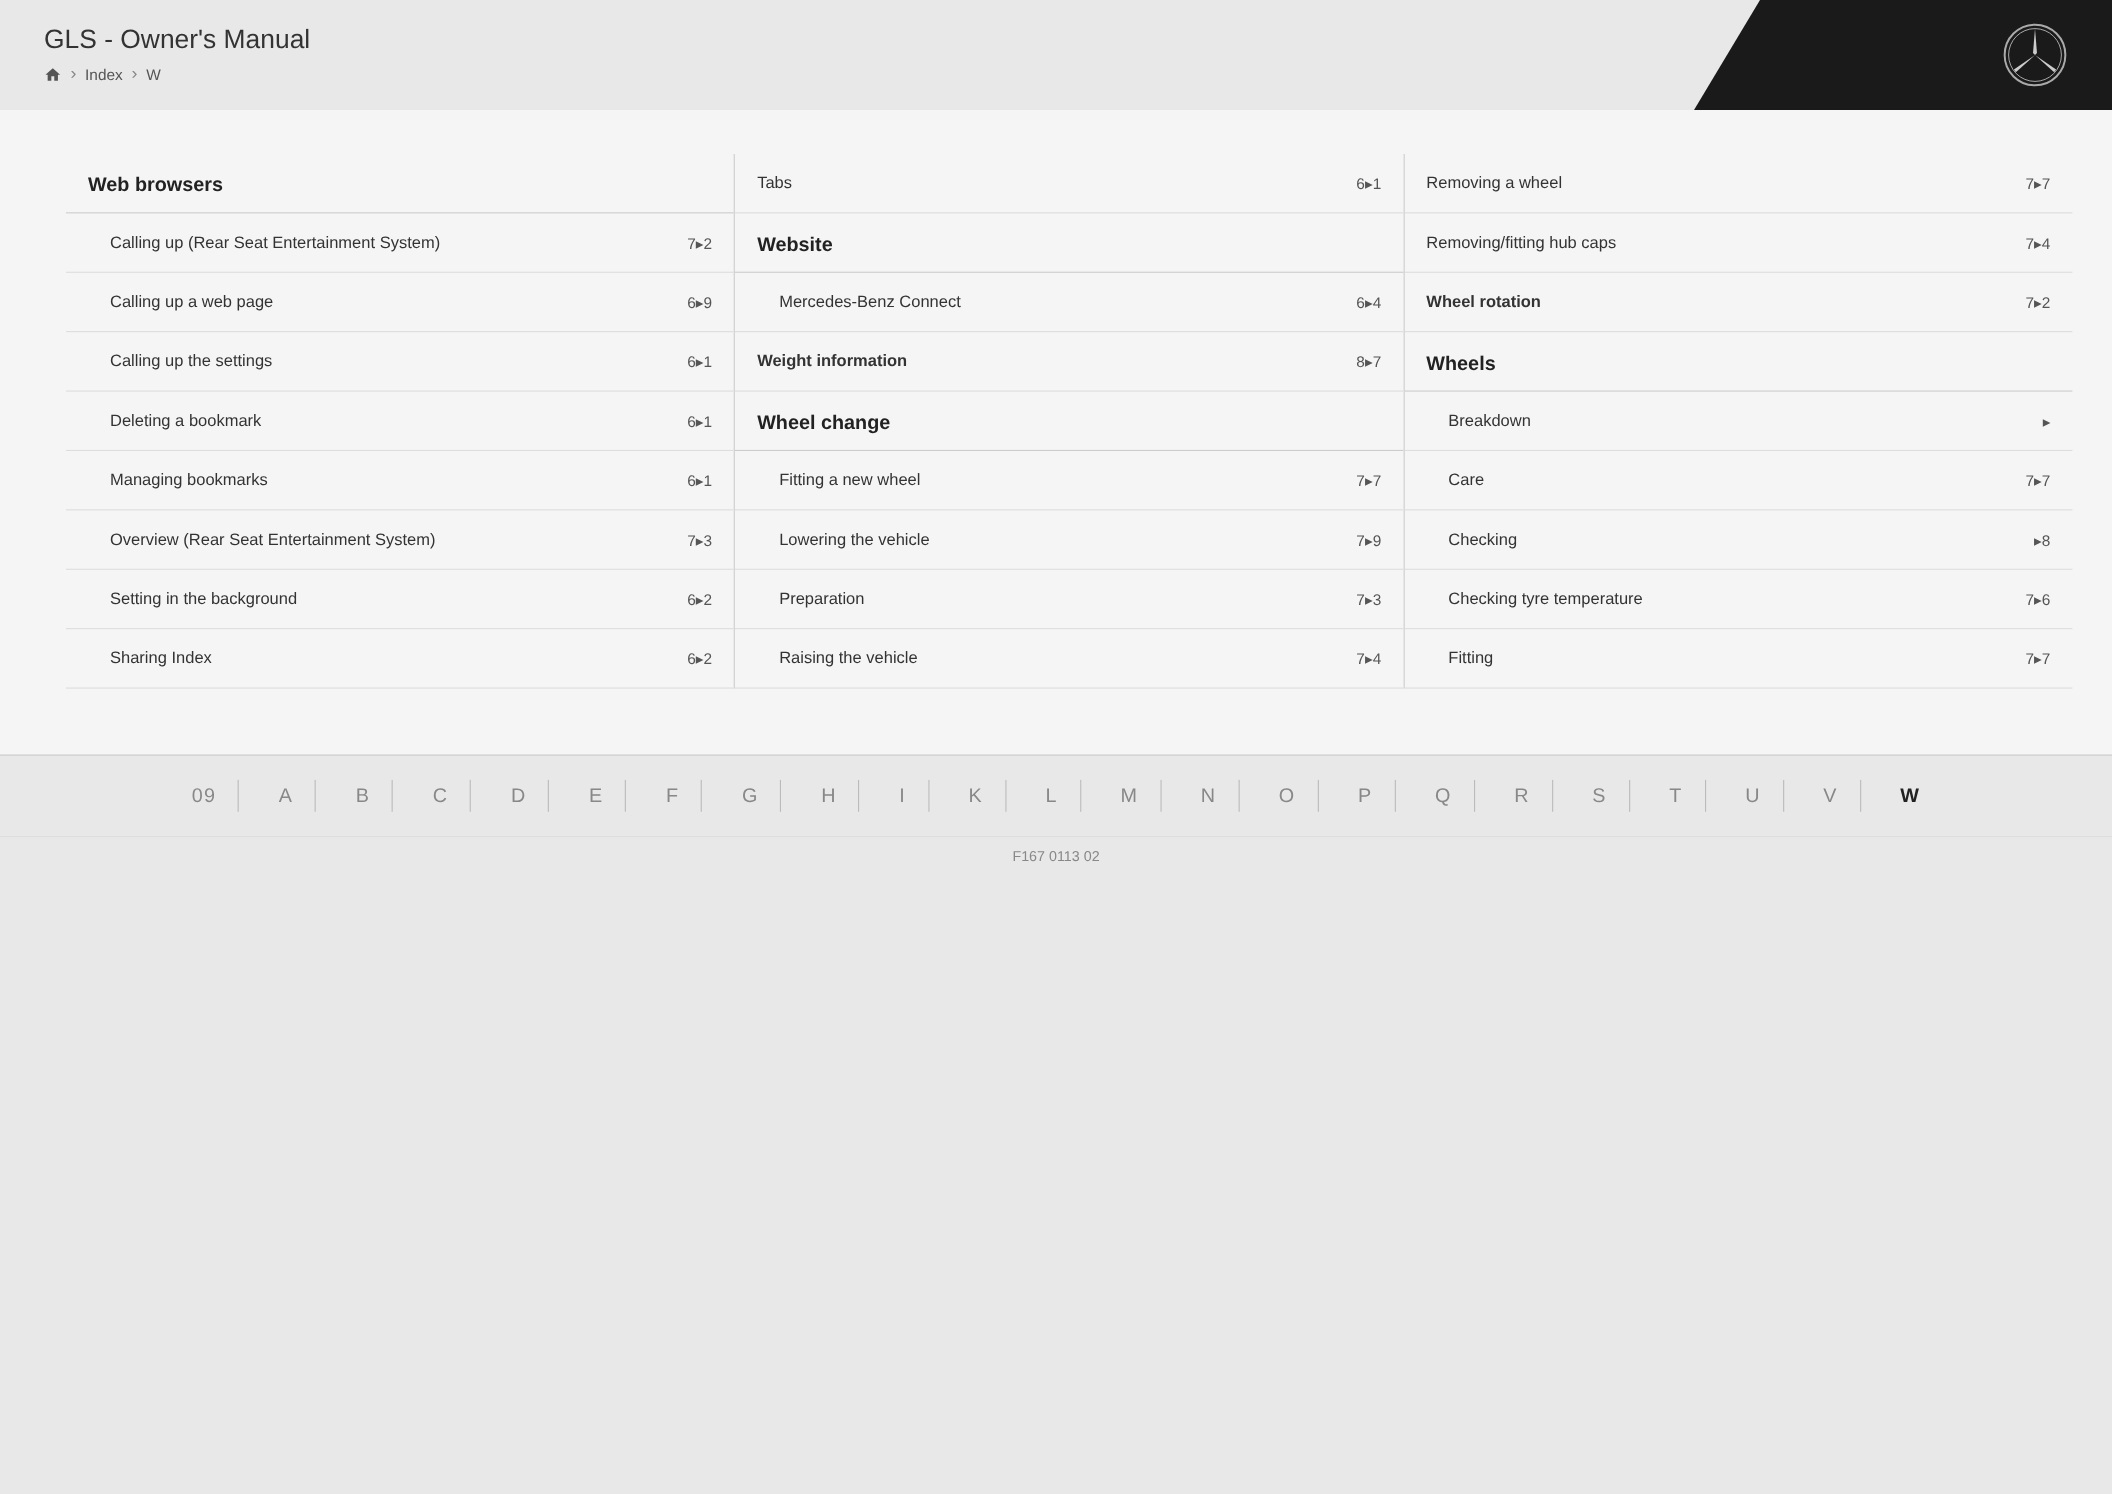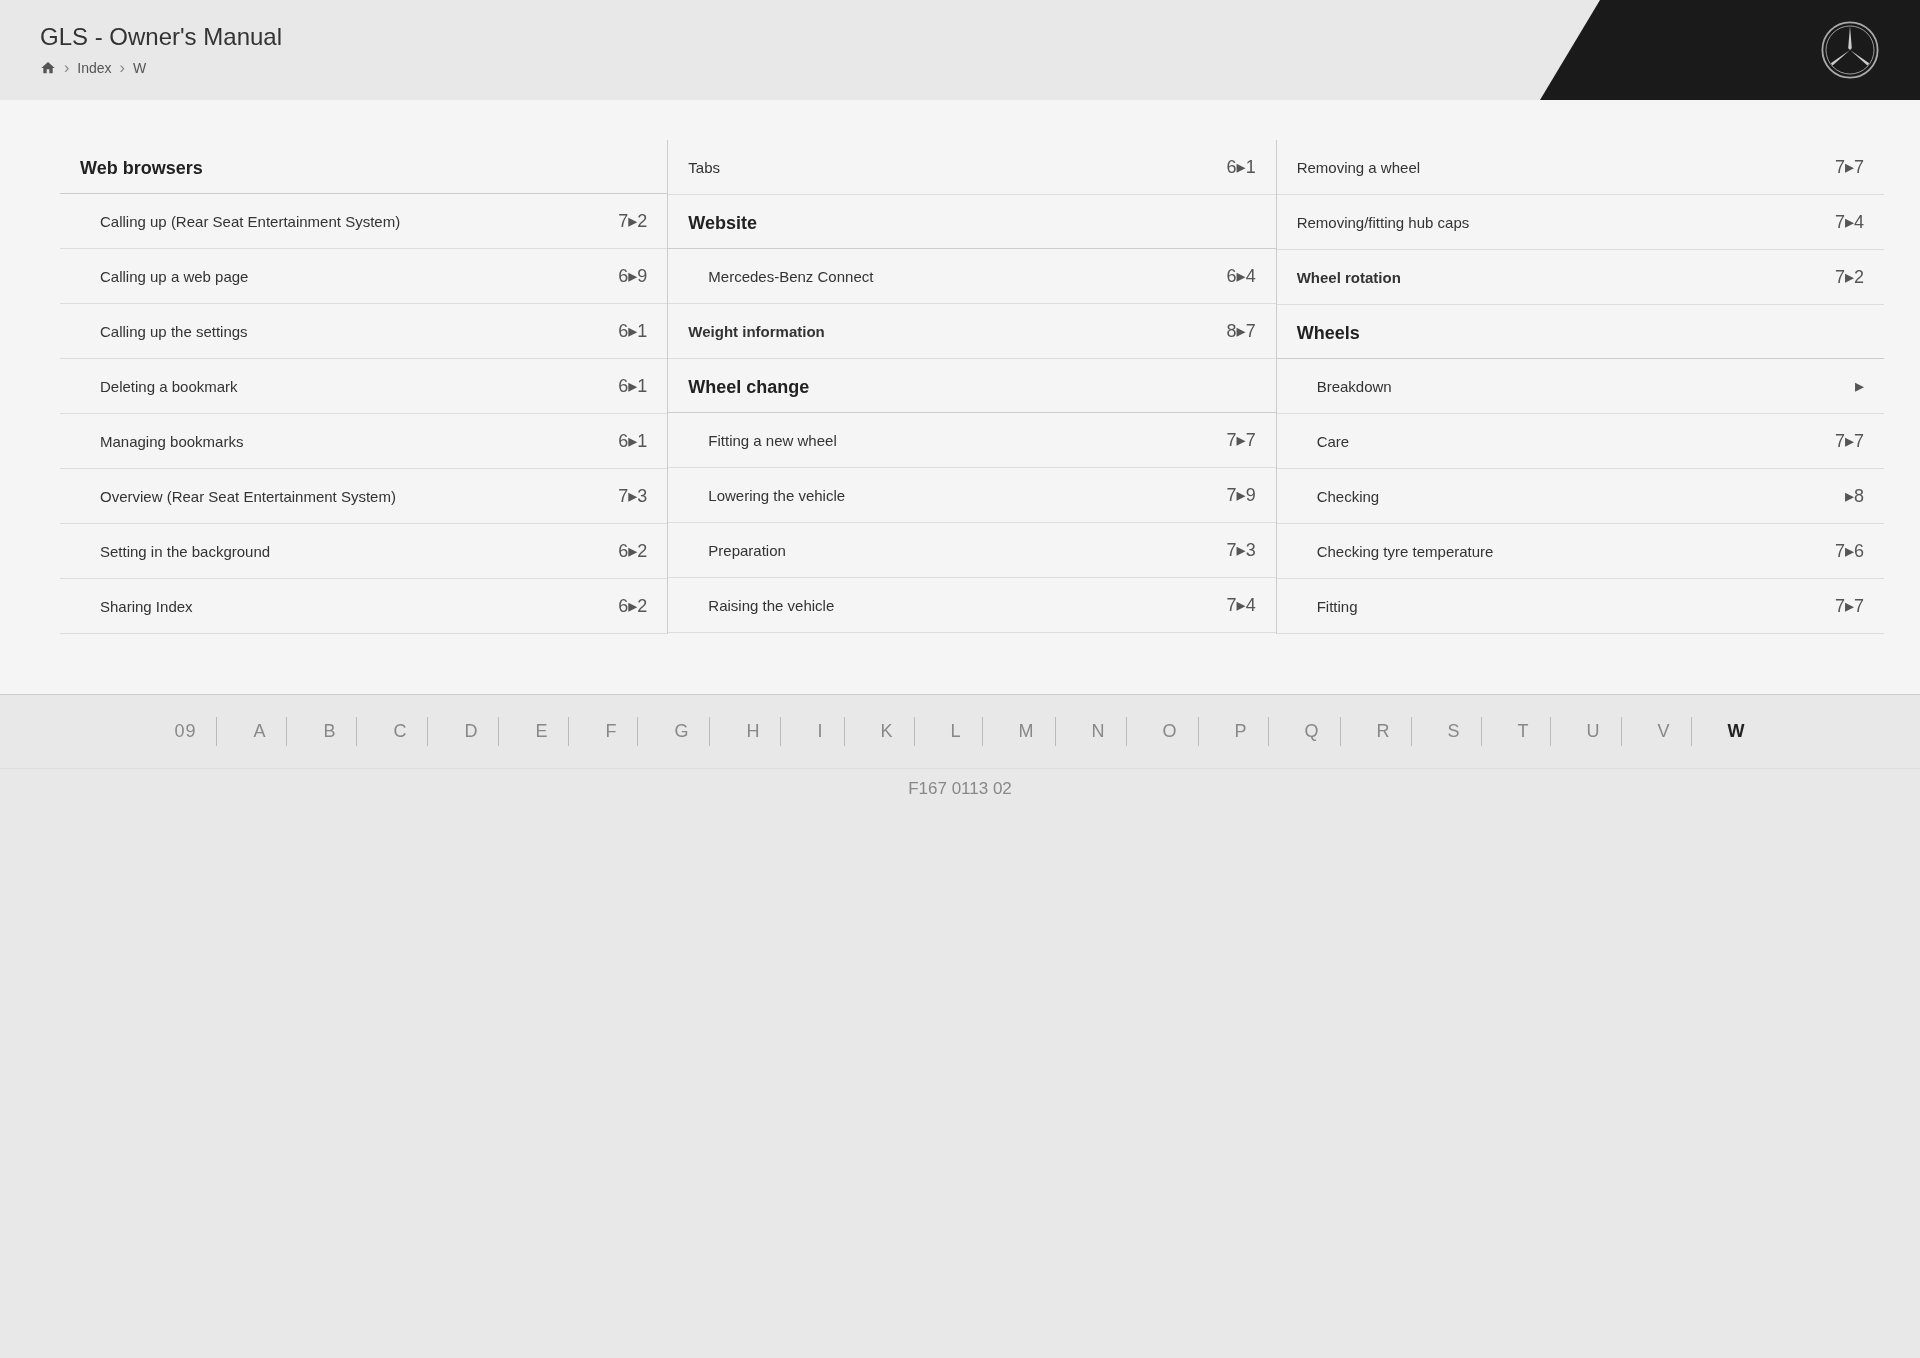--- a/index.html
+++ b/index.html
@@ -100,21 +100,21 @@
       cursor: pointer;
     }
     .entry.indented {
       padding-left: 40px;
     }
     .entry-label {
       flex: 1;
       line-height: 1.4;
     }
     .entry-page {
-      font-size: 18px;
+      font-size: 14px;
       color: #555;
       white-space: nowrap;
       margin-left: 12px;
       display: flex;
       align-items: center;
     }
 
     
     .alphabet-footer {
       background: #e8e8e8;
@@ -139,21 +139,21 @@
     .alpha-item.active {
       color: #222;
       font-weight: bold;
     }
 
     
     .doc-footer {
       background: #e8e8e8;
       text-align: center;
       padding: 10px;
-      font-size: 17px;
+      font-size: 13px;
       color: #888;
       border-top: 1px solid #ddd;
     }
 
     
     .home-icon-svg {
       width: 16px;
       height: 16px;
       fill: #555;
       vertical-align: middle;

